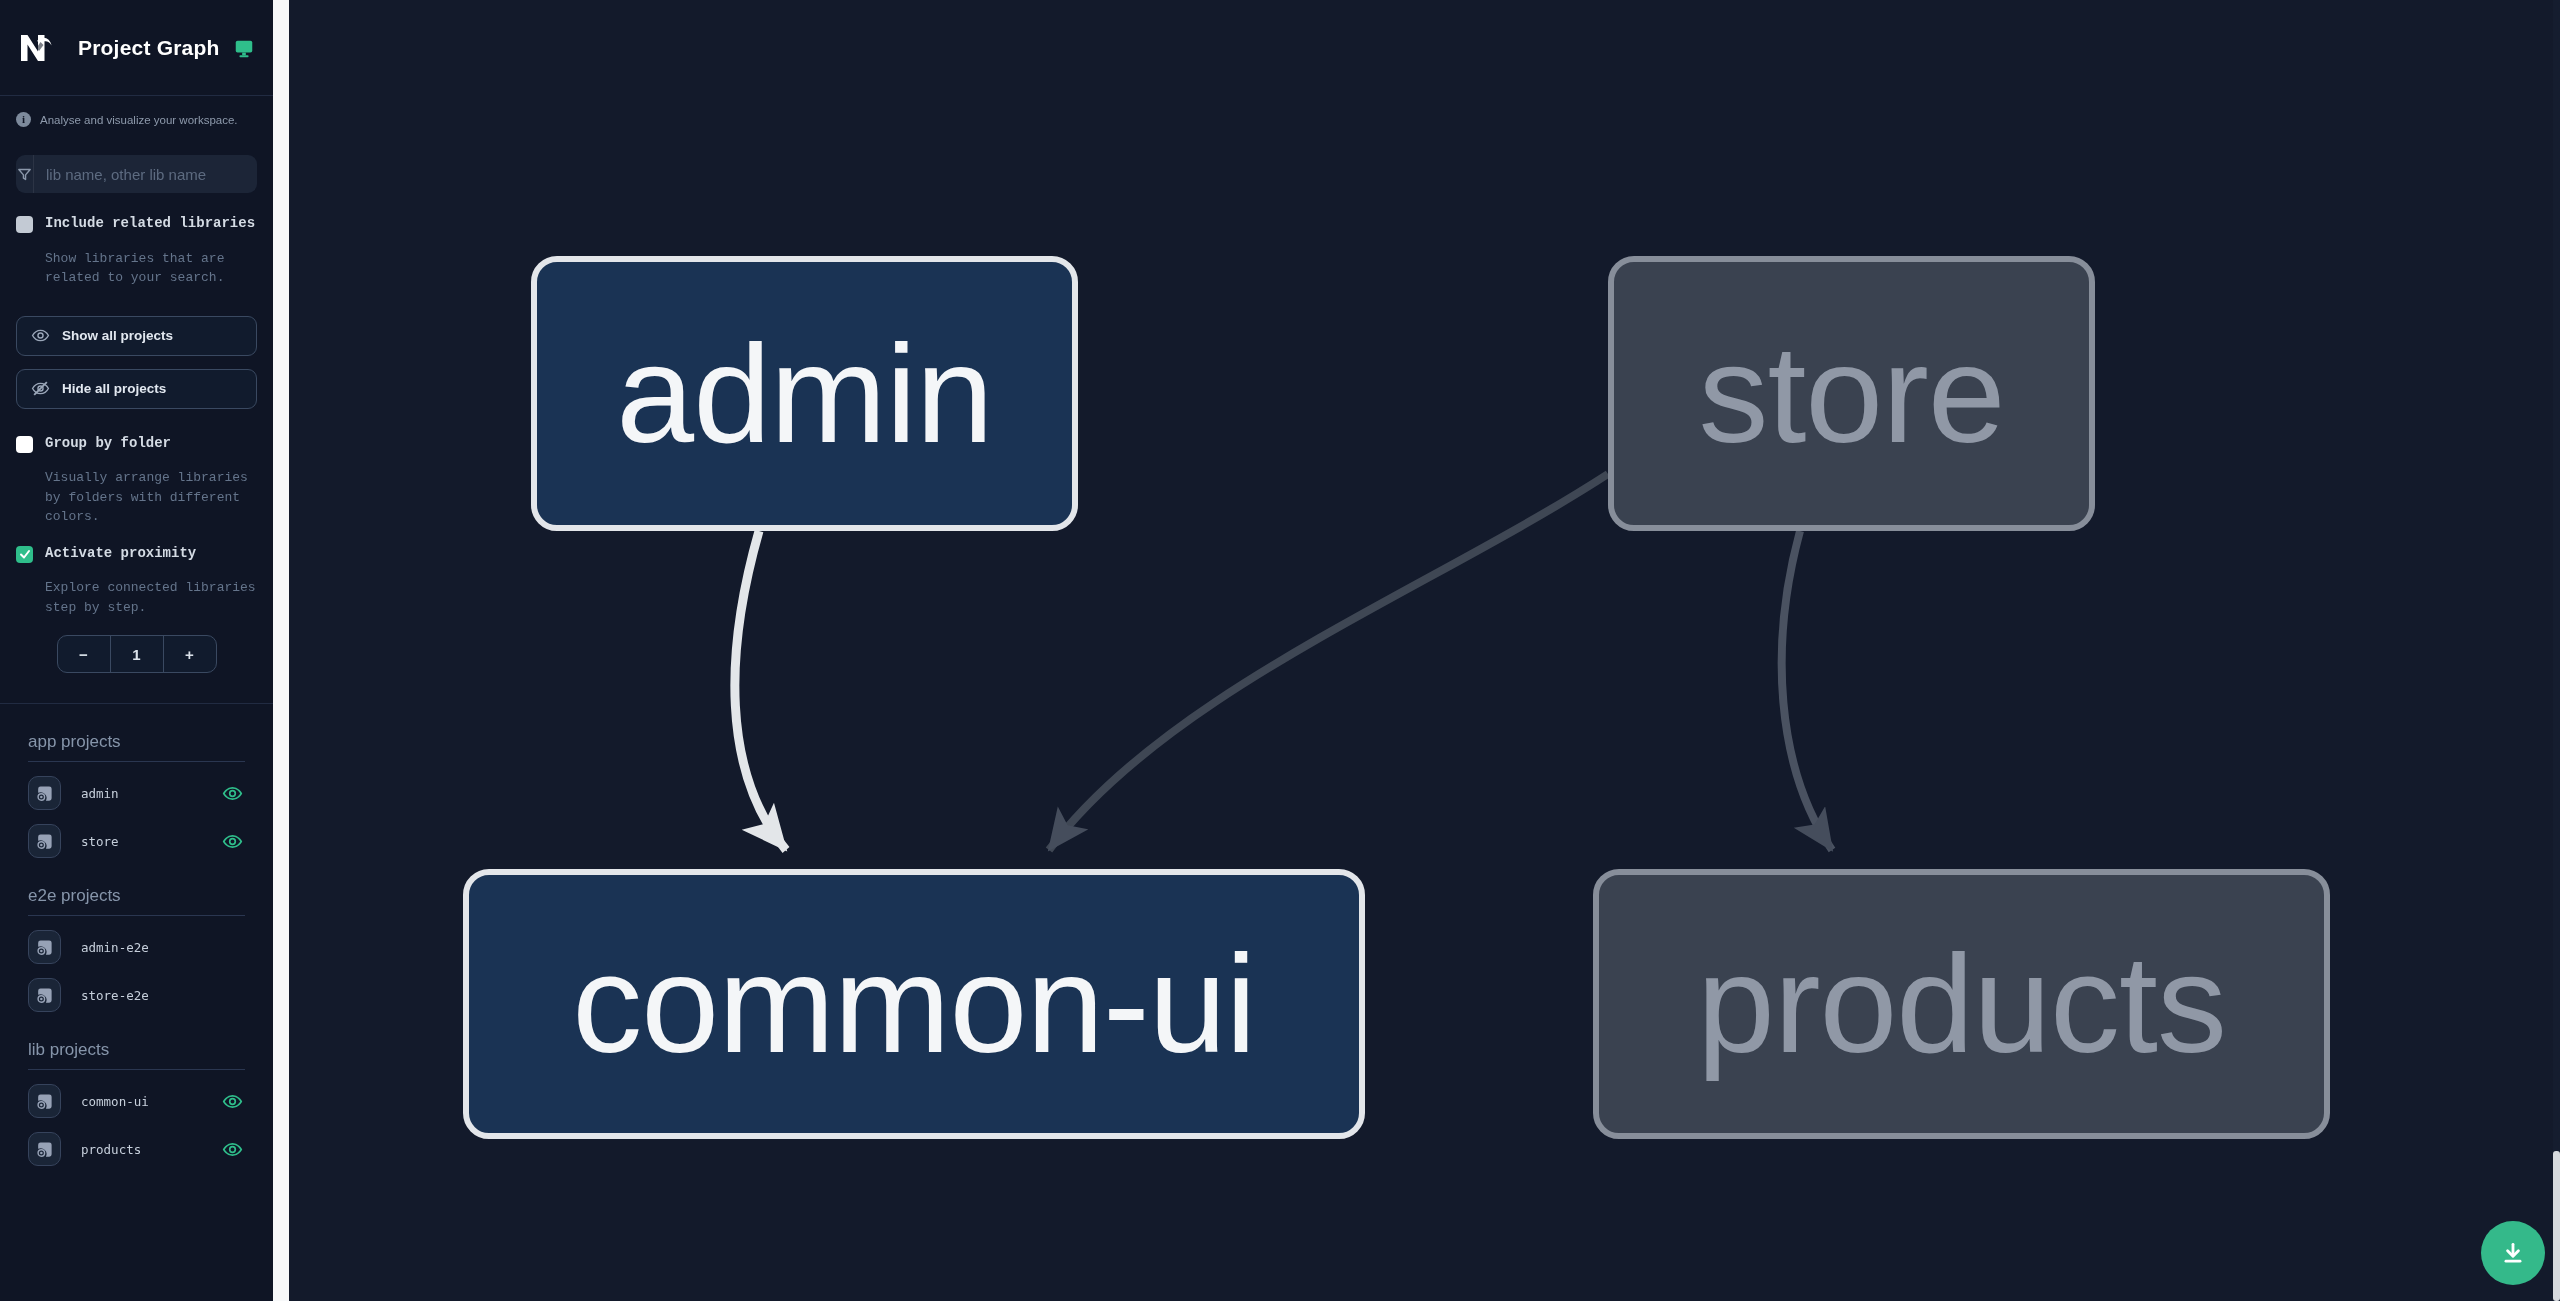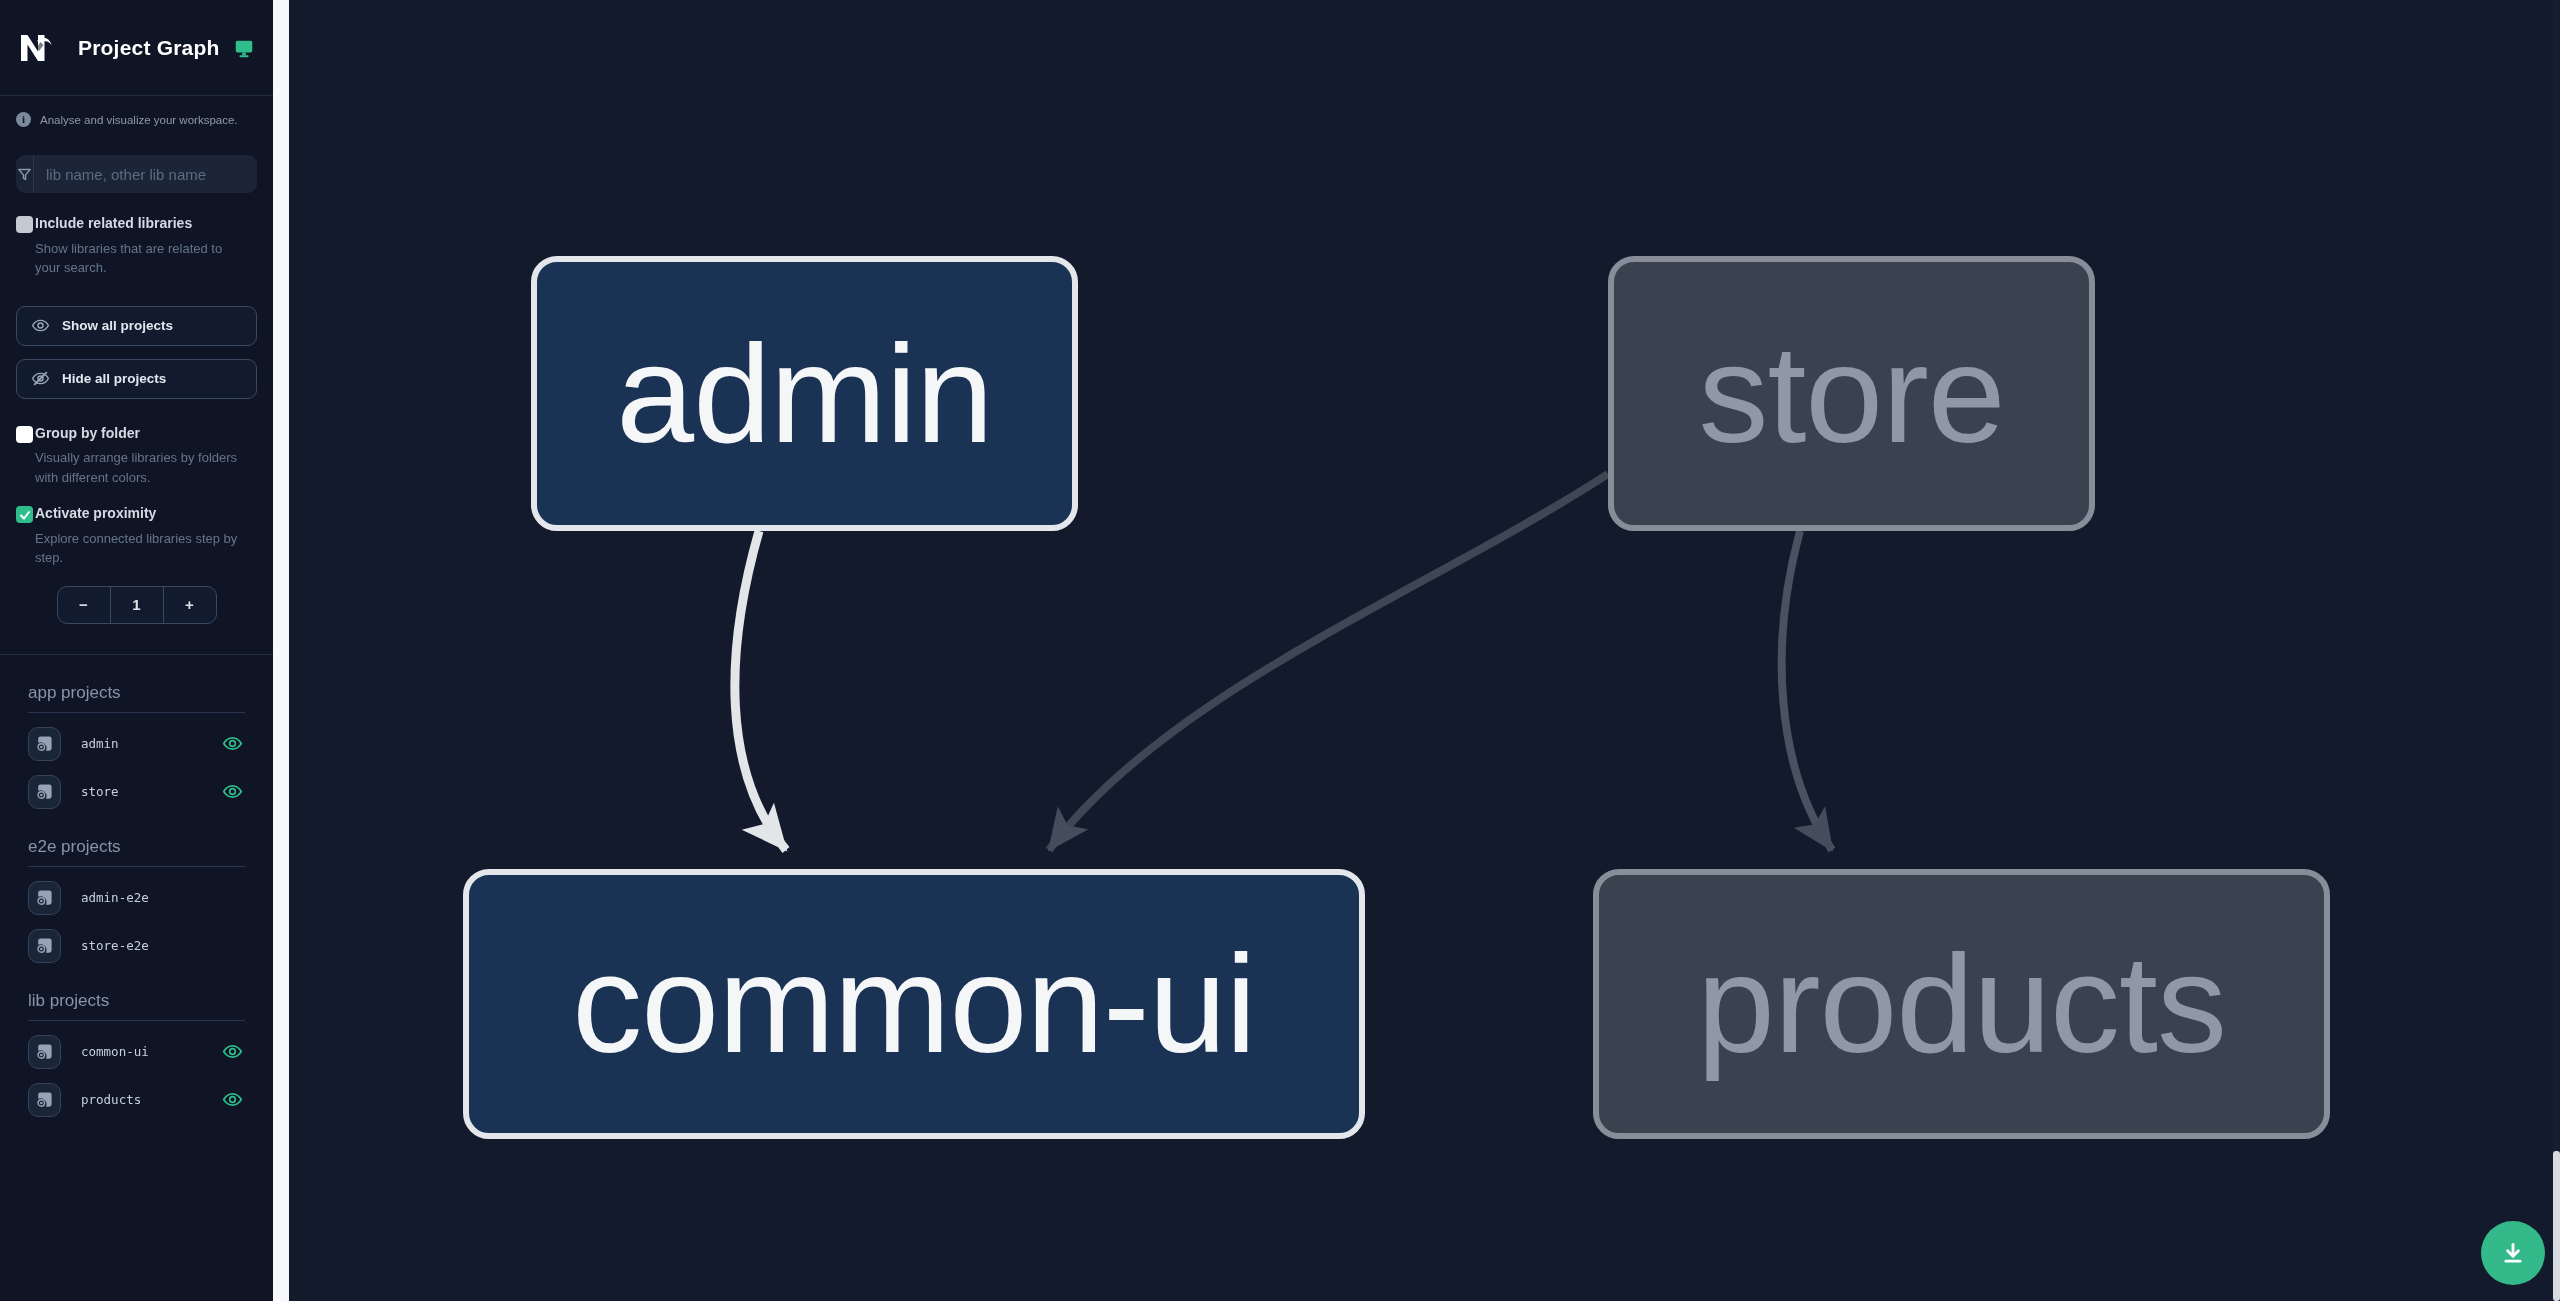--- a/index.html
+++ b/index.html
@@ -50,30 +50,30 @@
     width: 46px; display: flex; align-items: center; justify-content: center;
     border-right: 1px solid rgba(255,255,255,0.07);
   }
   .sb-search input {
     flex: 1; background: transparent; border: none; outline: none;
     color: #c7d0dc; font-size: 15px; padding: 16px 12px;
     font-family: "Liberation Sans", sans-serif;
   }
   .sb-search input::placeholder { color: #5d6b80; }
 
-  .cb-block { margin: 22px 16px 0 16px; display: flex; align-items: flex-start; gap: 2px; }
+  .cb-block { margin: 22px 16px 0 16px; display: flex; align-items: flex-start; gap: 12px; font-family: Liberation Mono, monospace; }
   .cb-box {
     width: 17px; height: 17px; border-radius: 4px; margin-top: 1px;
     background: #c3cad4; flex: 0 0 auto;
     display: flex; align-items: center; justify-content: center;
   }
   .cb-box.white { background: #ffffff; }
   .cb-box.checked { background: #2fbe8b; }
   .cb-label { font-size: 14px; font-weight: 700; color: #d4dbe4; line-height: 1.25; }
-  .cb-desc { font-size: 13px; color: #64748b; line-height: 1.5; margin-top: 6px; max-width: 212px; }
+  .cb-desc { font-size: 13px; color: #64748b; line-height: 1.5; margin-top: 16px; max-width: 212px; }
 
   .sb-btn {
     margin: 13px 16px 0 16px; height: 40px; width: 241px;
     border: 1px solid #3a4961; border-radius: 9px; background: #111b2d;
     display: flex; align-items: center; gap: 12px; padding: 0 14px;
     color: #e2e8f0; font-size: 13.5px; font-weight: 700; cursor: pointer;
     font-family: "Liberation Sans", sans-serif;
   }
   .sb-btn:first-of-type { margin-top: 28px; }
 

